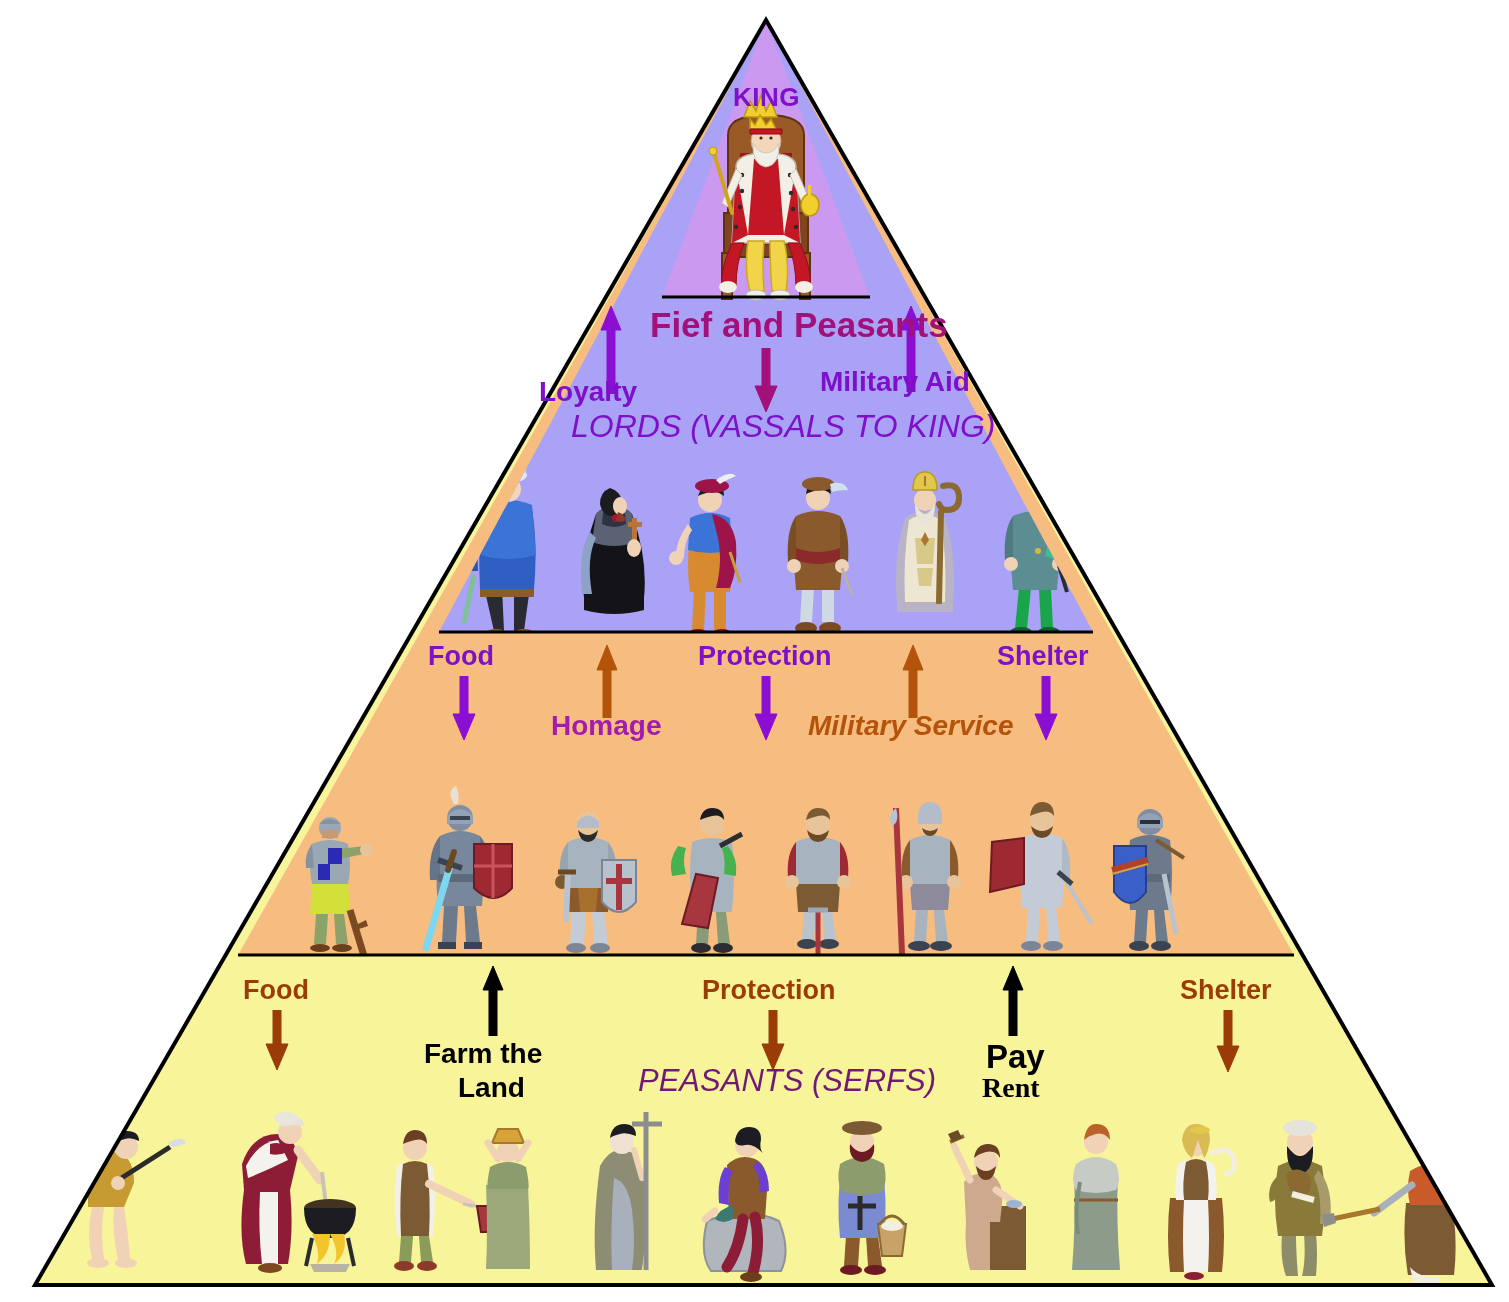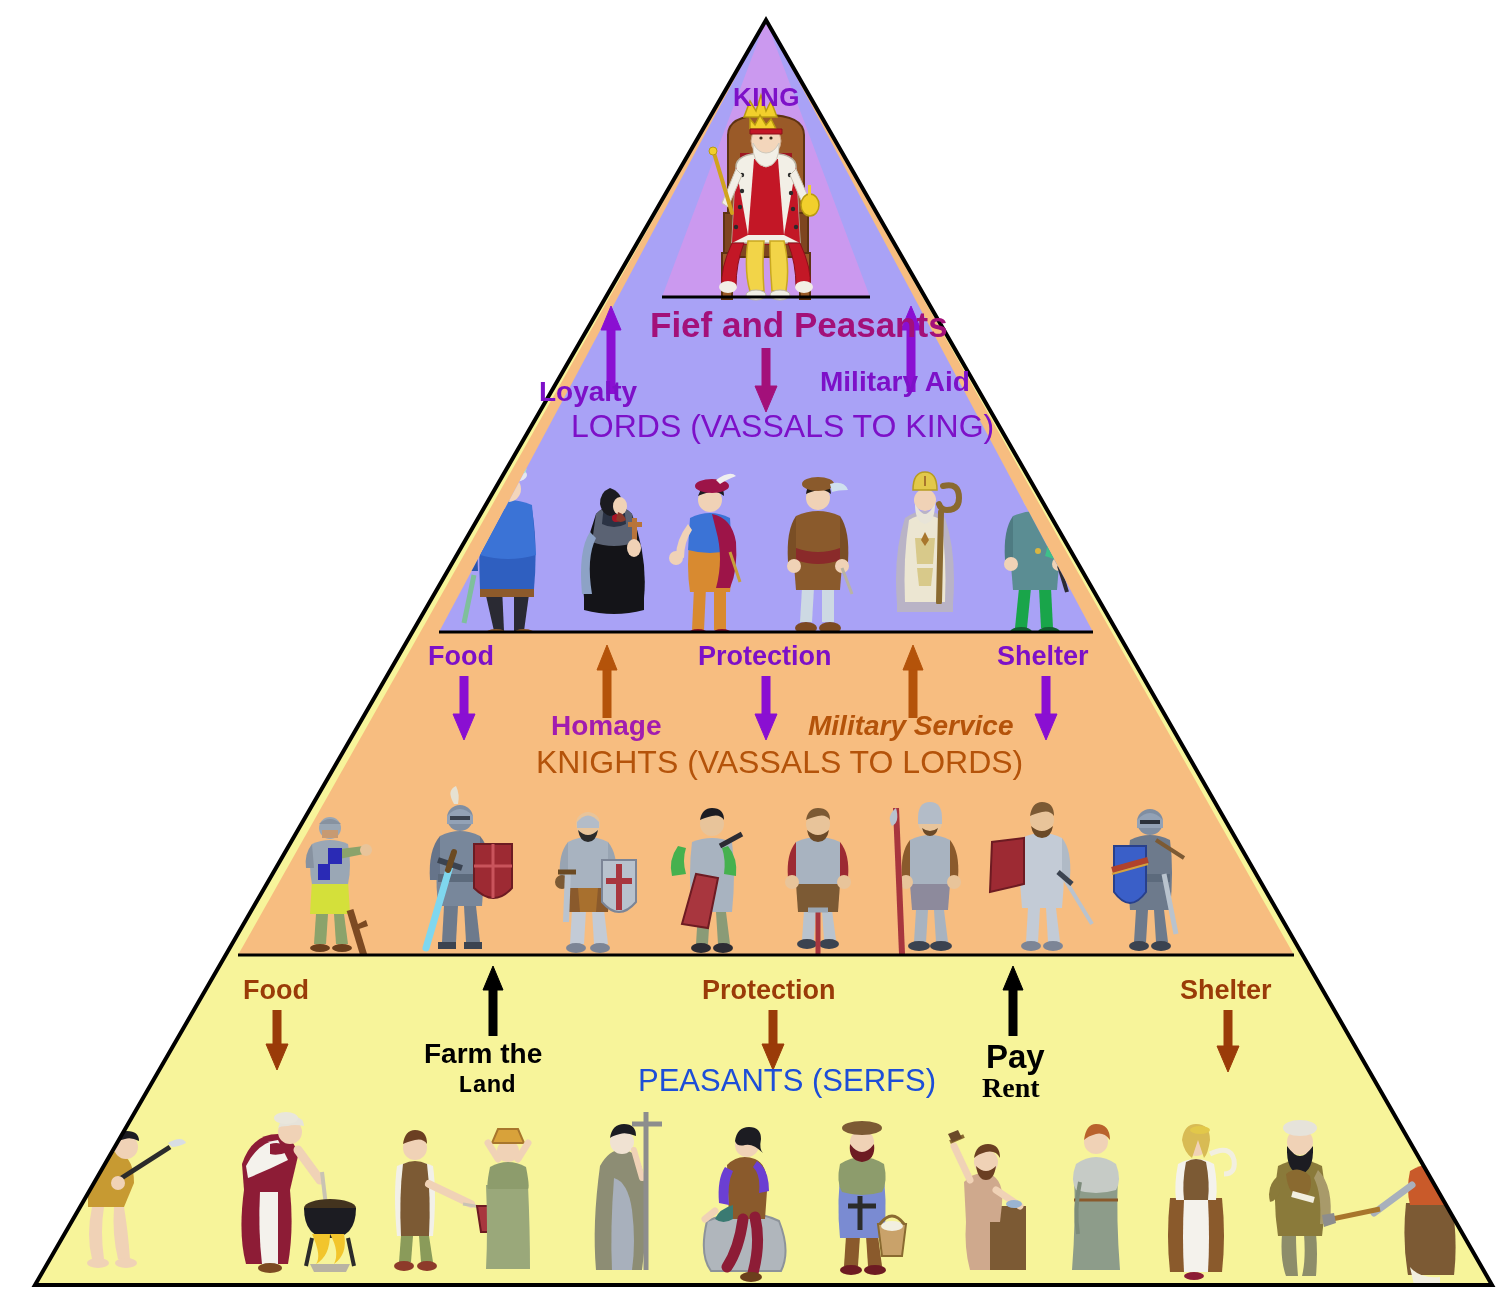--- a/index.html
+++ b/index.html
@@ -6,21 +6,21 @@
   body{width:1509px;height:1302px;position:relative;overflow:hidden;
        font-family:"Liberation Sans","DejaVu Sans",sans-serif;}
 
   #stage{position:absolute;left:0;top:0;width:1509px;height:1302px;}
 
   .layer{position:absolute;left:0;top:0;width:1509px;height:1302px;padding-left:28px;}
 
   
   .lbl{position:absolute;white-space:nowrap;line-height:1;}
   .bold{font-weight:bold;}
-  .tier-name{font-weight:normal;}
+  .tier-name{font-weight:normal;font-style:italic;}
 
   
   svg.vec{position:absolute;left:0;top:0;width:1509px;height:1302px;overflow:visible;}
 </style>
 </head>
 <body>
 
 <div id="stage">
 
   <svg class="vec" viewBox="0 0 1509 1302">
@@ -599,28 +599,27 @@
     <div class="lbl bold" style="left:650px;top:307px;font-size:35px;color:#a3107a;">Fief and Peasants</div>
     <div class="lbl bold" style="left:539px;top:378px;font-size:28px;color:#7d10c8;">Loyalty</div>
     <div class="lbl bold" style="left:820px;top:368px;font-size:28px;color:#7d10c8;">Military Aid</div>
     <div class="lbl tier-name" style="left:571px;top:410px;font-size:32px;color:#7d10c8;">LORDS (VASSALS TO KING)</div>
 
     <div class="lbl bold" style="left:428px;top:643px;font-size:27px;color:#7d10c8;">Food</div>
     <div class="lbl bold" style="left:698px;top:643px;font-size:27px;color:#7d10c8;">Protection</div>
     <div class="lbl bold" style="left:997px;top:643px;font-size:27px;color:#7d10c8;">Shelter</div>
     <div class="lbl bold" style="left:551px;top:712px;font-size:28px;color:#a21caf;">Homage</div>
     <div class="lbl bold" style="left:808px;top:712px;font-size:28px;color:#b4530a;font-style:italic;">Military Service</div>
-    <div class="lbl tier-name" style="left:536px;top:746px;font-size:32px;color:#b4530a;">KNIGHTS (VASSALS TO LORDS)</div>
 
     <div class="lbl bold" style="left:243px;top:977px;font-size:27px;color:#9a3b08;">Food</div>
     <div class="lbl bold" style="left:702px;top:977px;font-size:27px;color:#9a3b08;">Protection</div>
     <div class="lbl bold" style="left:1180px;top:977px;font-size:27px;color:#9a3b08;">Shelter</div>
 
     <div class="lbl bold" style="left:424px;top:1040px;font-size:28px;color:#000000;">Farm the</div>
-    <div class="lbl bold" style="left:458px;top:1074px;font-size:24px;color:#000000;font-family:Liberation Mono, monospace;">Land</div>
+    <div class="lbl bold" style="left:458px;top:1074px;font-size:28px;color:#000000;">Land</div>
 
     <div class="lbl bold" style="left:986px;top:1040px;font-size:33px;color:#000000;">Pay</div>
     <div class="lbl bold" style="left:982px;top:1074px;font-size:28px;color:#000000;font-family:Liberation Serif, serif;">Rent</div>
 
-    <div class="lbl tier-name" style="left:638px;top:1065px;font-size:31px;color:#1d4ed8;">PEASANTS (SERFS)</div>
+    <div class="lbl tier-name" style="left:638px;top:1065px;font-size:31px;color:#701a75;">PEASANTS (SERFS)</div>
   </div>
 
 </div>
 
 </body></html>

